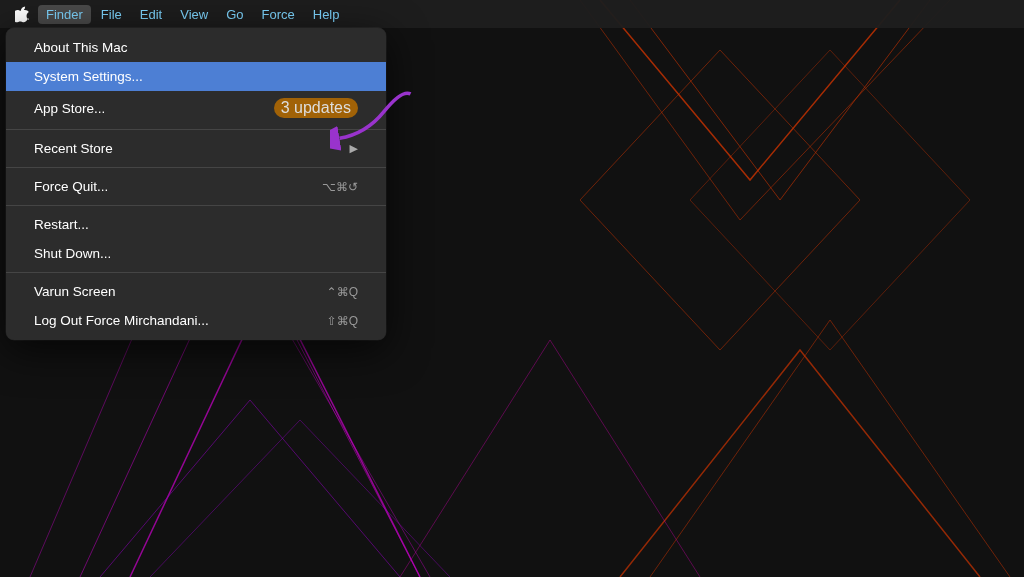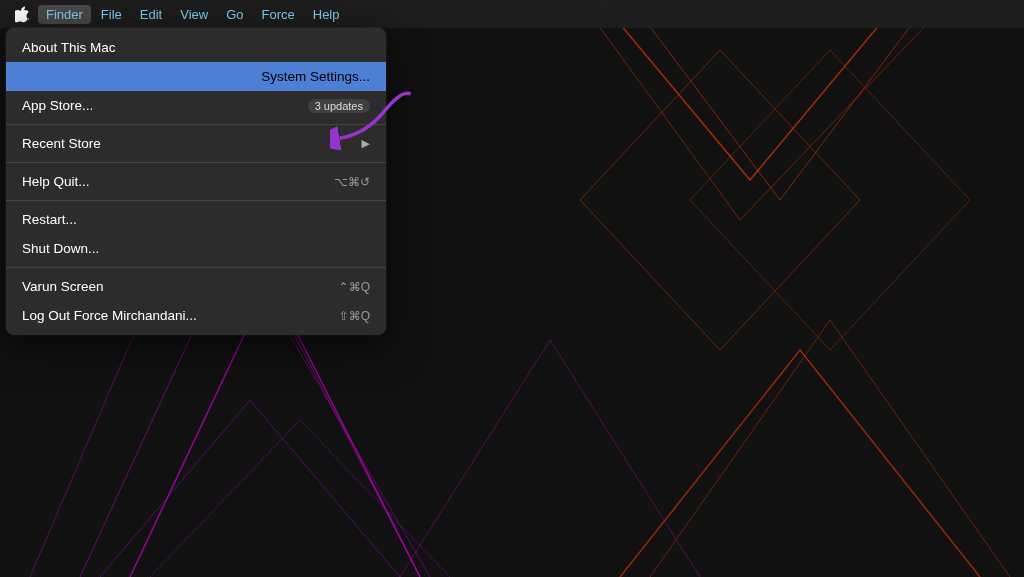--- a/index.html
+++ b/index.html
@@ -88,31 +88,30 @@
       box-shadow: 0 10px 40px rgba(0,0,0,0.7), 0 0 0 0.5px rgba(255,255,255,0.1);
       z-index: 200;
       padding: 5px 0;
       overflow: hidden;
     }
 
     .menu-item {
       display: flex;
       align-items: center;
       justify-content: space-between;
-      padding: 7px 16px;
+      padding: 7px 28px;
       font-size: 13.5px;
       color: #fff;
       cursor: pointer;
       user-select: none;
     }
 
     .menu-item.highlighted {
       background: #4d7fd4;
-      color: #000000;
-      text-align: right;
+      color: #ffffff;
     }
 
     .menu-item .item-label {
       flex: 1;
     }
 
     .menu-item .item-shortcut {
       color: #999;
       font-size: 12px;
       display: flex;
@@ -120,23 +119,23 @@
       gap: 2px;
     }
 
     .menu-separator {
       height: 1px;
       background: rgba(255,255,255,0.12);
       margin: 4px 0;
     }
 
     .badge {
-      background: #404040;
+      background: #a16207;
       color: #ddd;
-      font-size: 11px;
+      font-size: 16px;
       padding: 1px 7px;
       border-radius: 10px;
       font-weight: 400;
     }
 
     .chevron {
       color: #aaa;
       font-size: 11px;
     }
 
@@ -216,21 +215,21 @@
   <div class="menu-separator"></div>
 
   <div class="menu-item">
     <span class="item-label">Recent Store</span>
     <span class="chevron">▶</span>
   </div>
 
   <div class="menu-separator"></div>
 
   <div class="menu-item">
-    <span class="item-label">Help Quit...</span>
+    <span class="item-label">Force Quit...</span>
     <span class="item-shortcut">⌥⌘↺</span>
   </div>
 
   <div class="menu-separator"></div>
 
 
   <div class="menu-item">
     <span class="item-label">Restart...</span>
   </div>
 

